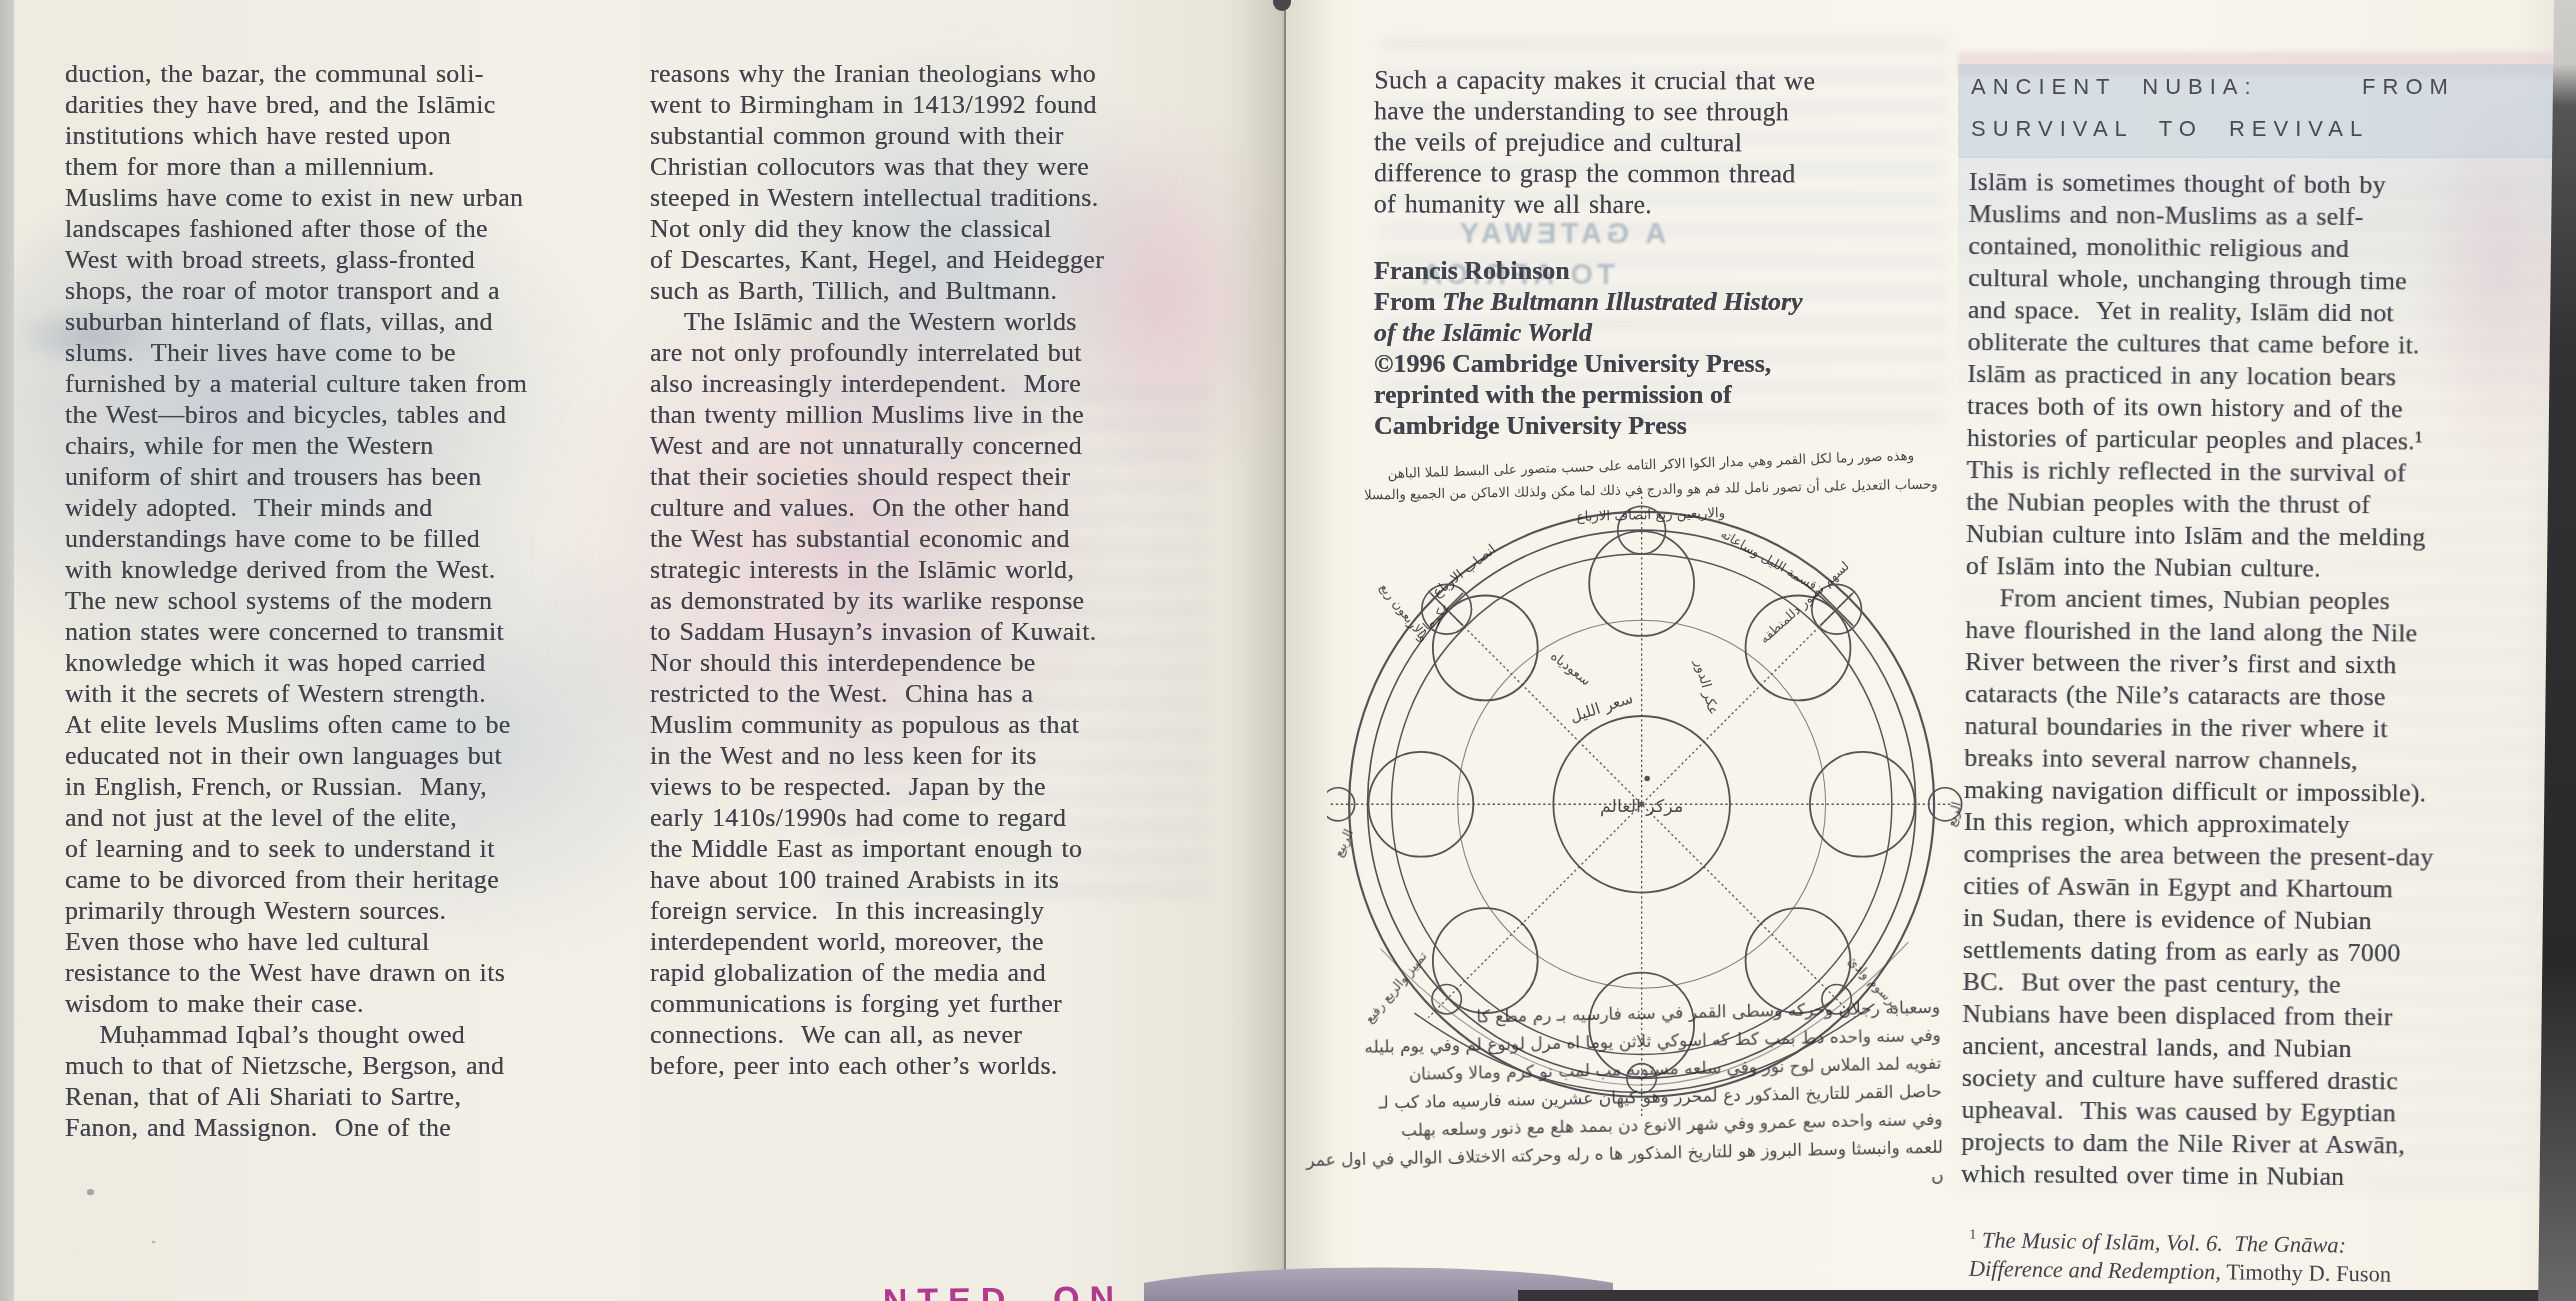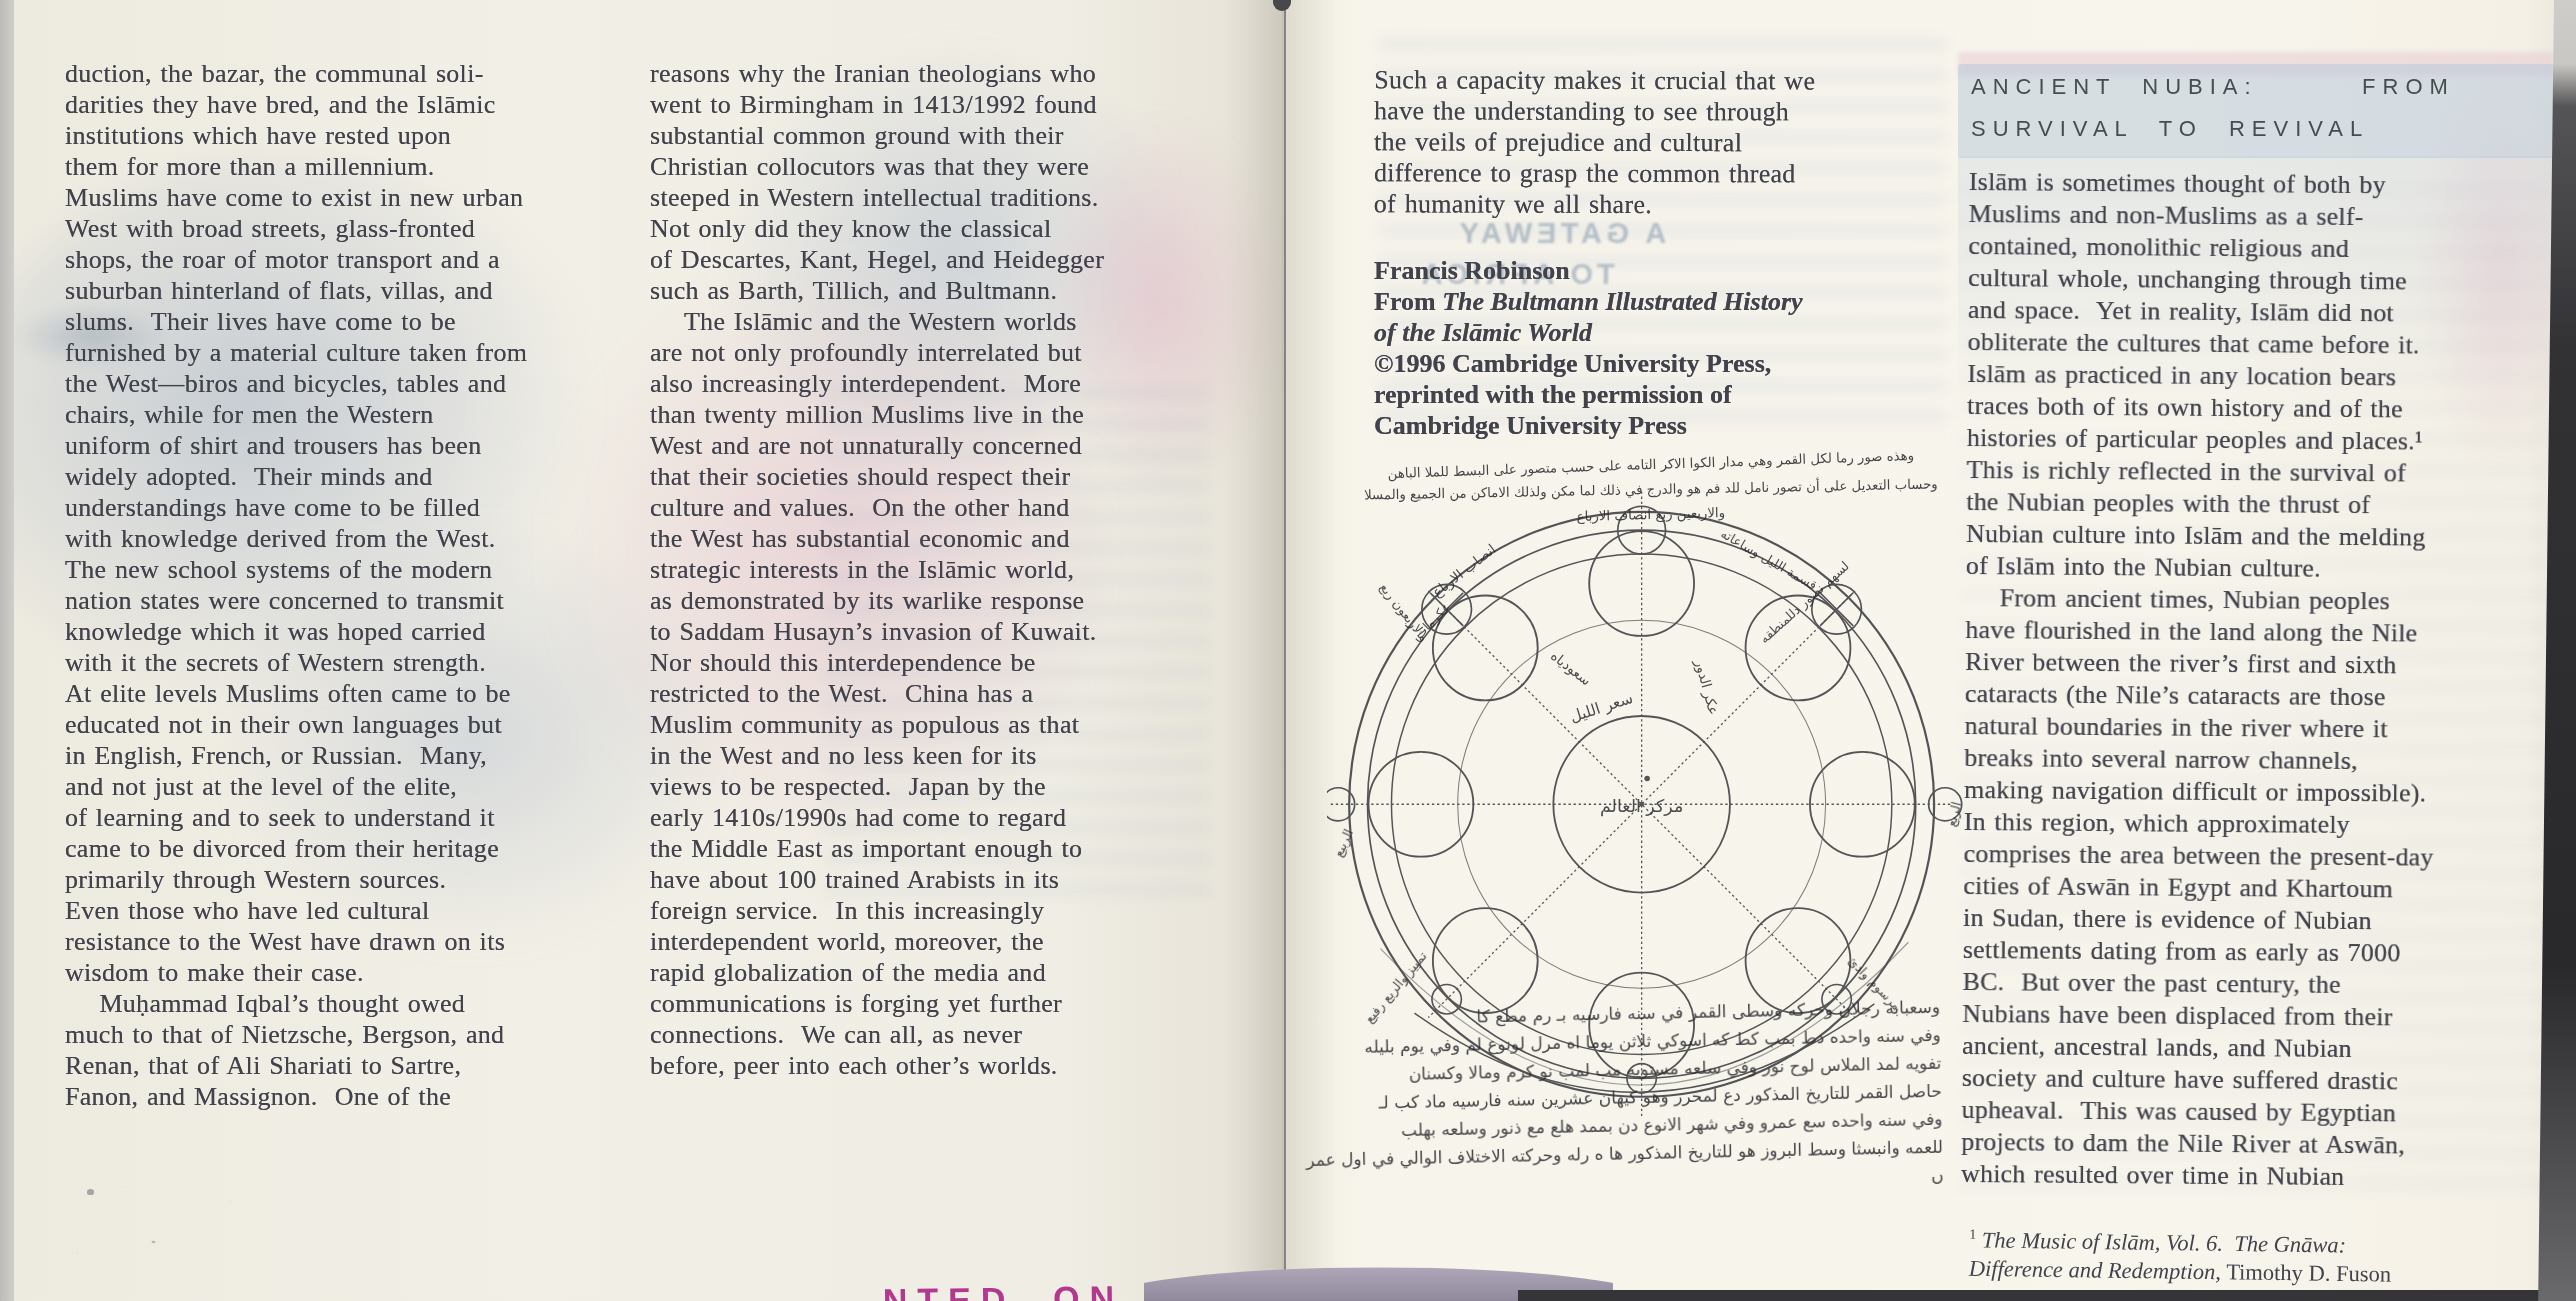--- a/index.html
+++ b/index.html
@@ -99,20 +99,21 @@
     <div class="stain" style="left:0px;top:304px;width:156px;height:64px;background:radial-gradient(ellipse,rgba(140,155,172,.45),rgba(140,155,172,0) 70%);filter:blur(5.5px);"></div>
     <div class="ghost-rows" style="left:810px;top:386px;width:386px;height:515px;opacity:.45;"></div>
 
     <div class="col col1">
 
     <div class="tline">duction, the bazar, the communal soli-</div>
         <div class="tline">darities they have bred, and the Islāmic</div>
         <div class="tline">institutions which have rested upon</div>
         <div class="tline">them for more than a millennium.</div>
         <div class="tline">Muslims have come to exist in new urban</div>
+        <div class="tline">landscapes fashioned after those of the</div>
         <div class="tline">West with broad streets, glass-fronted</div>
         <div class="tline">shops, the roar of motor transport and a</div>
         <div class="tline">suburban hinterland of flats, villas, and</div>
         <div class="tline">slums.  Their lives have come to be</div>
         <div class="tline">furnished by a material culture taken from</div>
         <div class="tline">the West—biros and bicycles, tables and</div>
         <div class="tline">chairs, while for men the Western</div>
         <div class="tline">uniform of shirt and trousers has been</div>
         <div class="tline">widely adopted.  Their minds and</div>
         <div class="tline">understandings have come to be filled</div>

